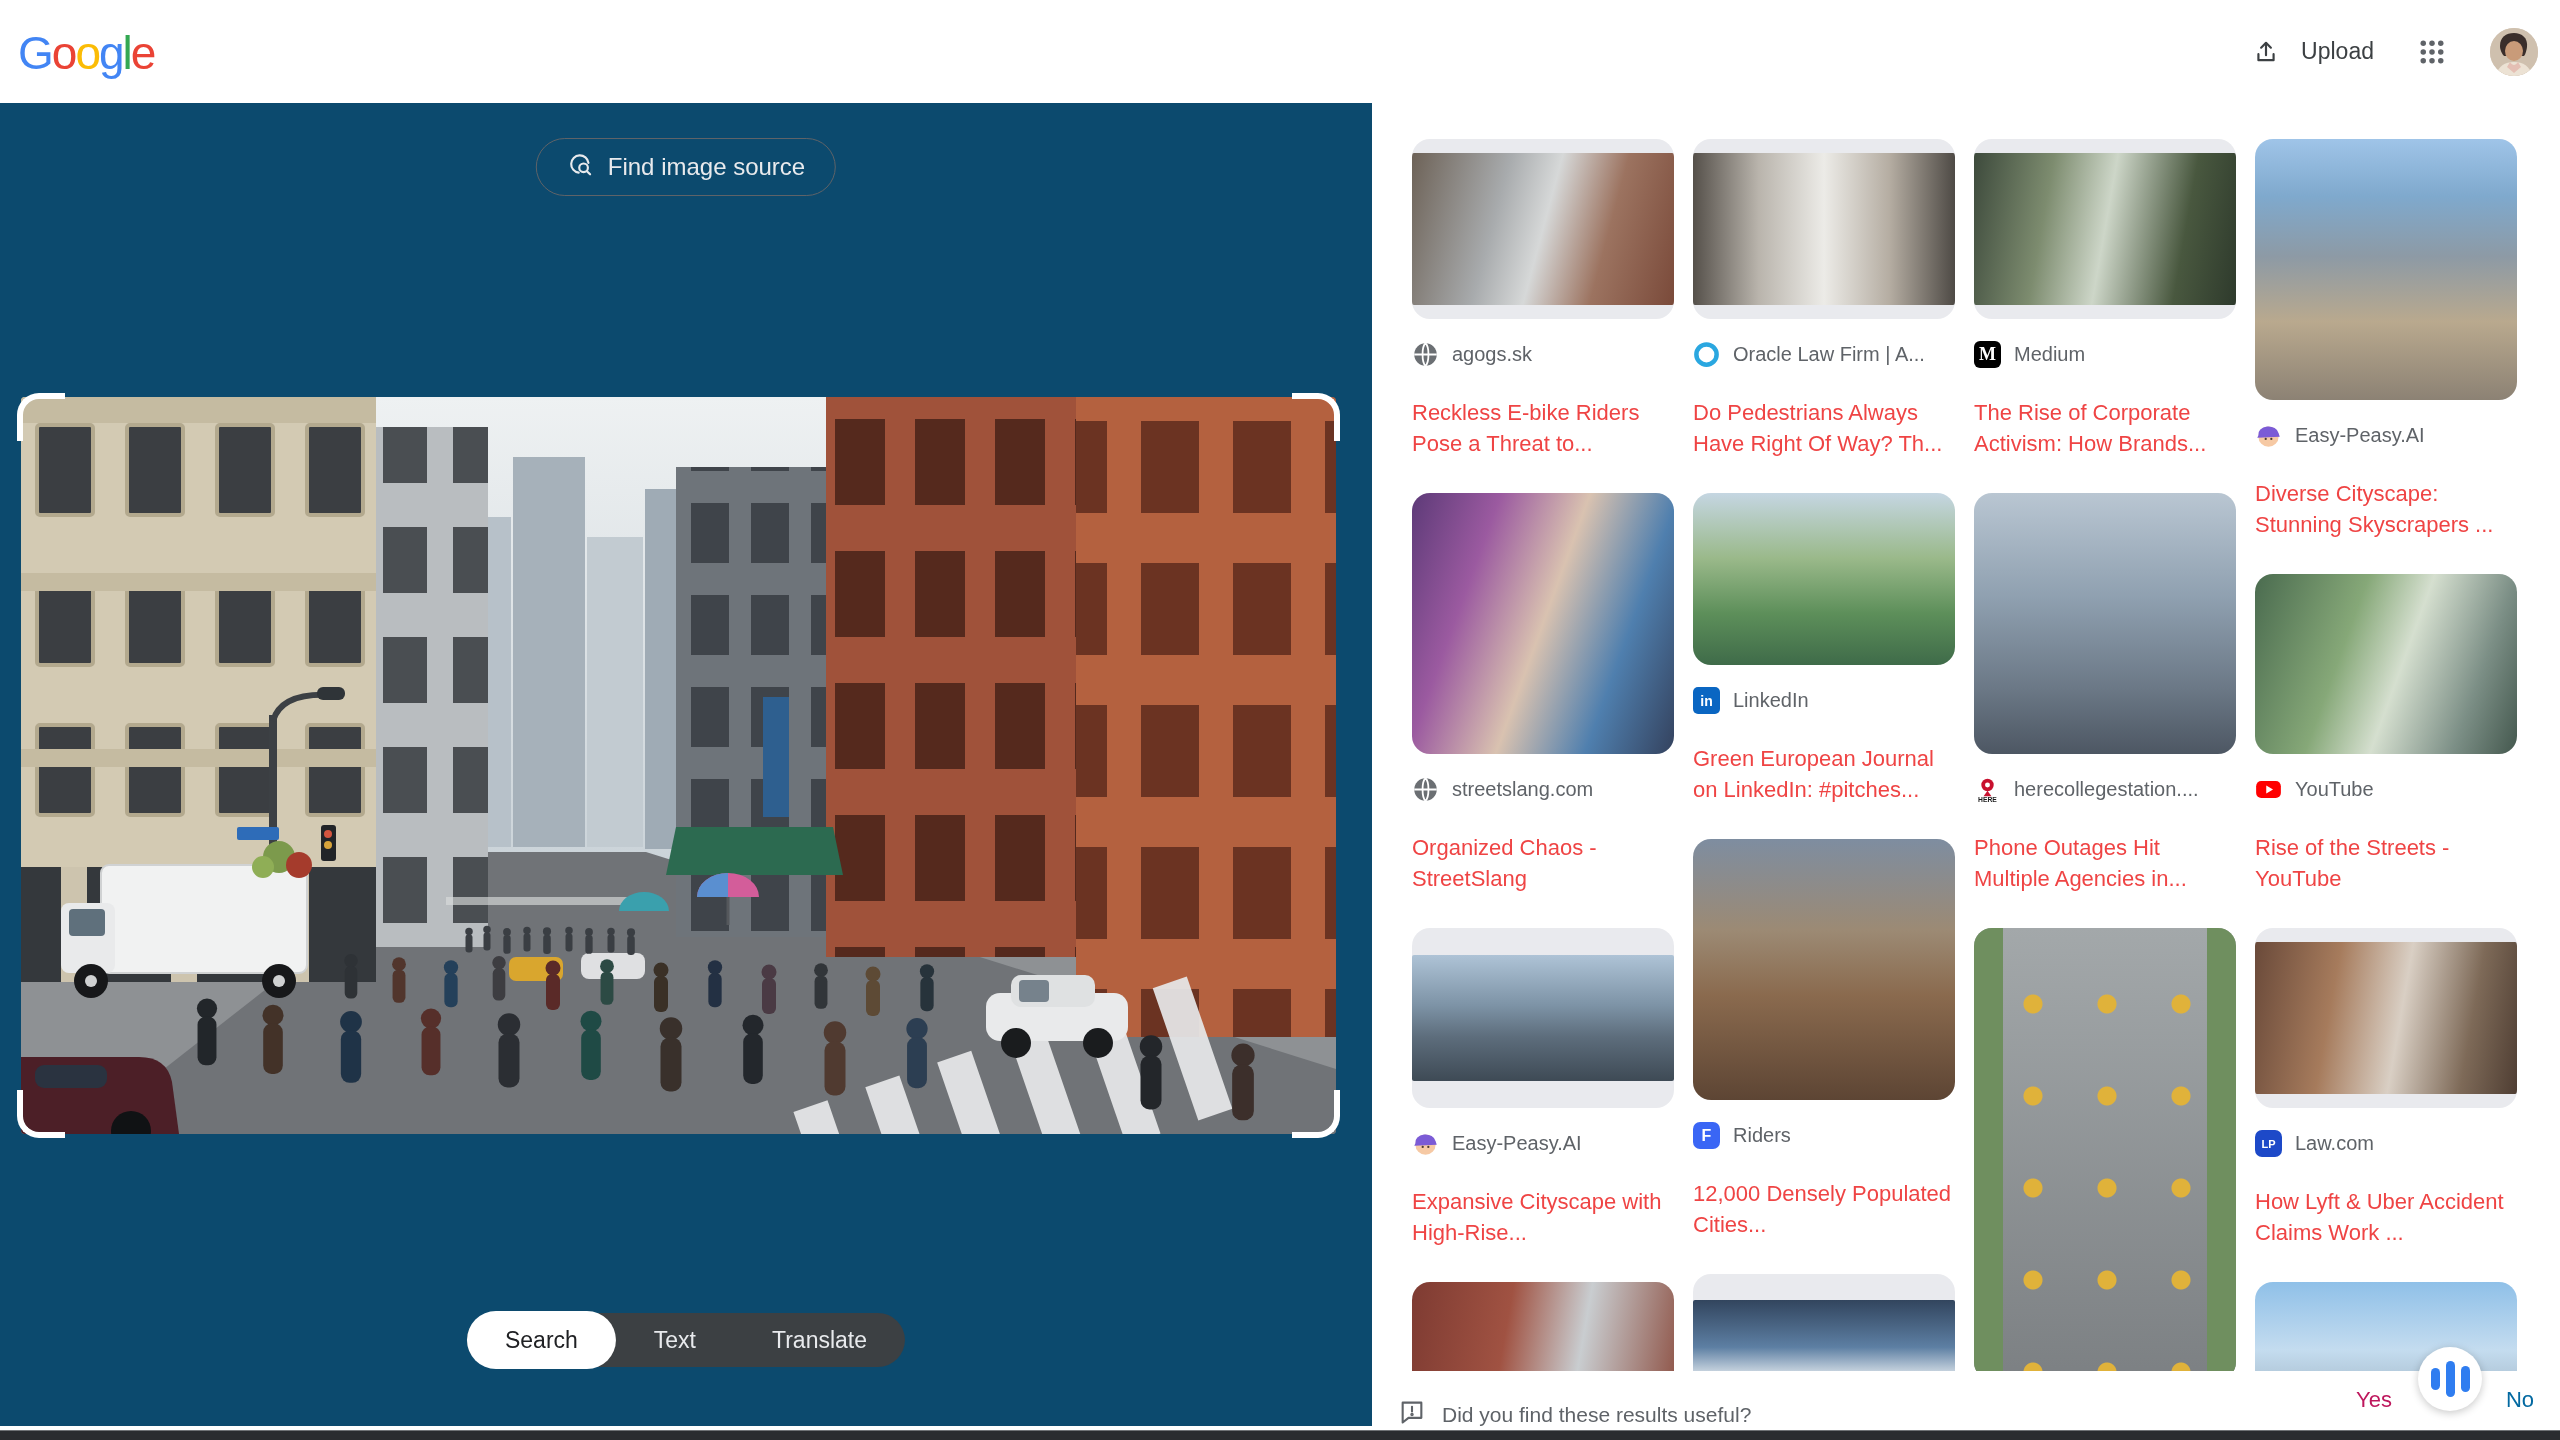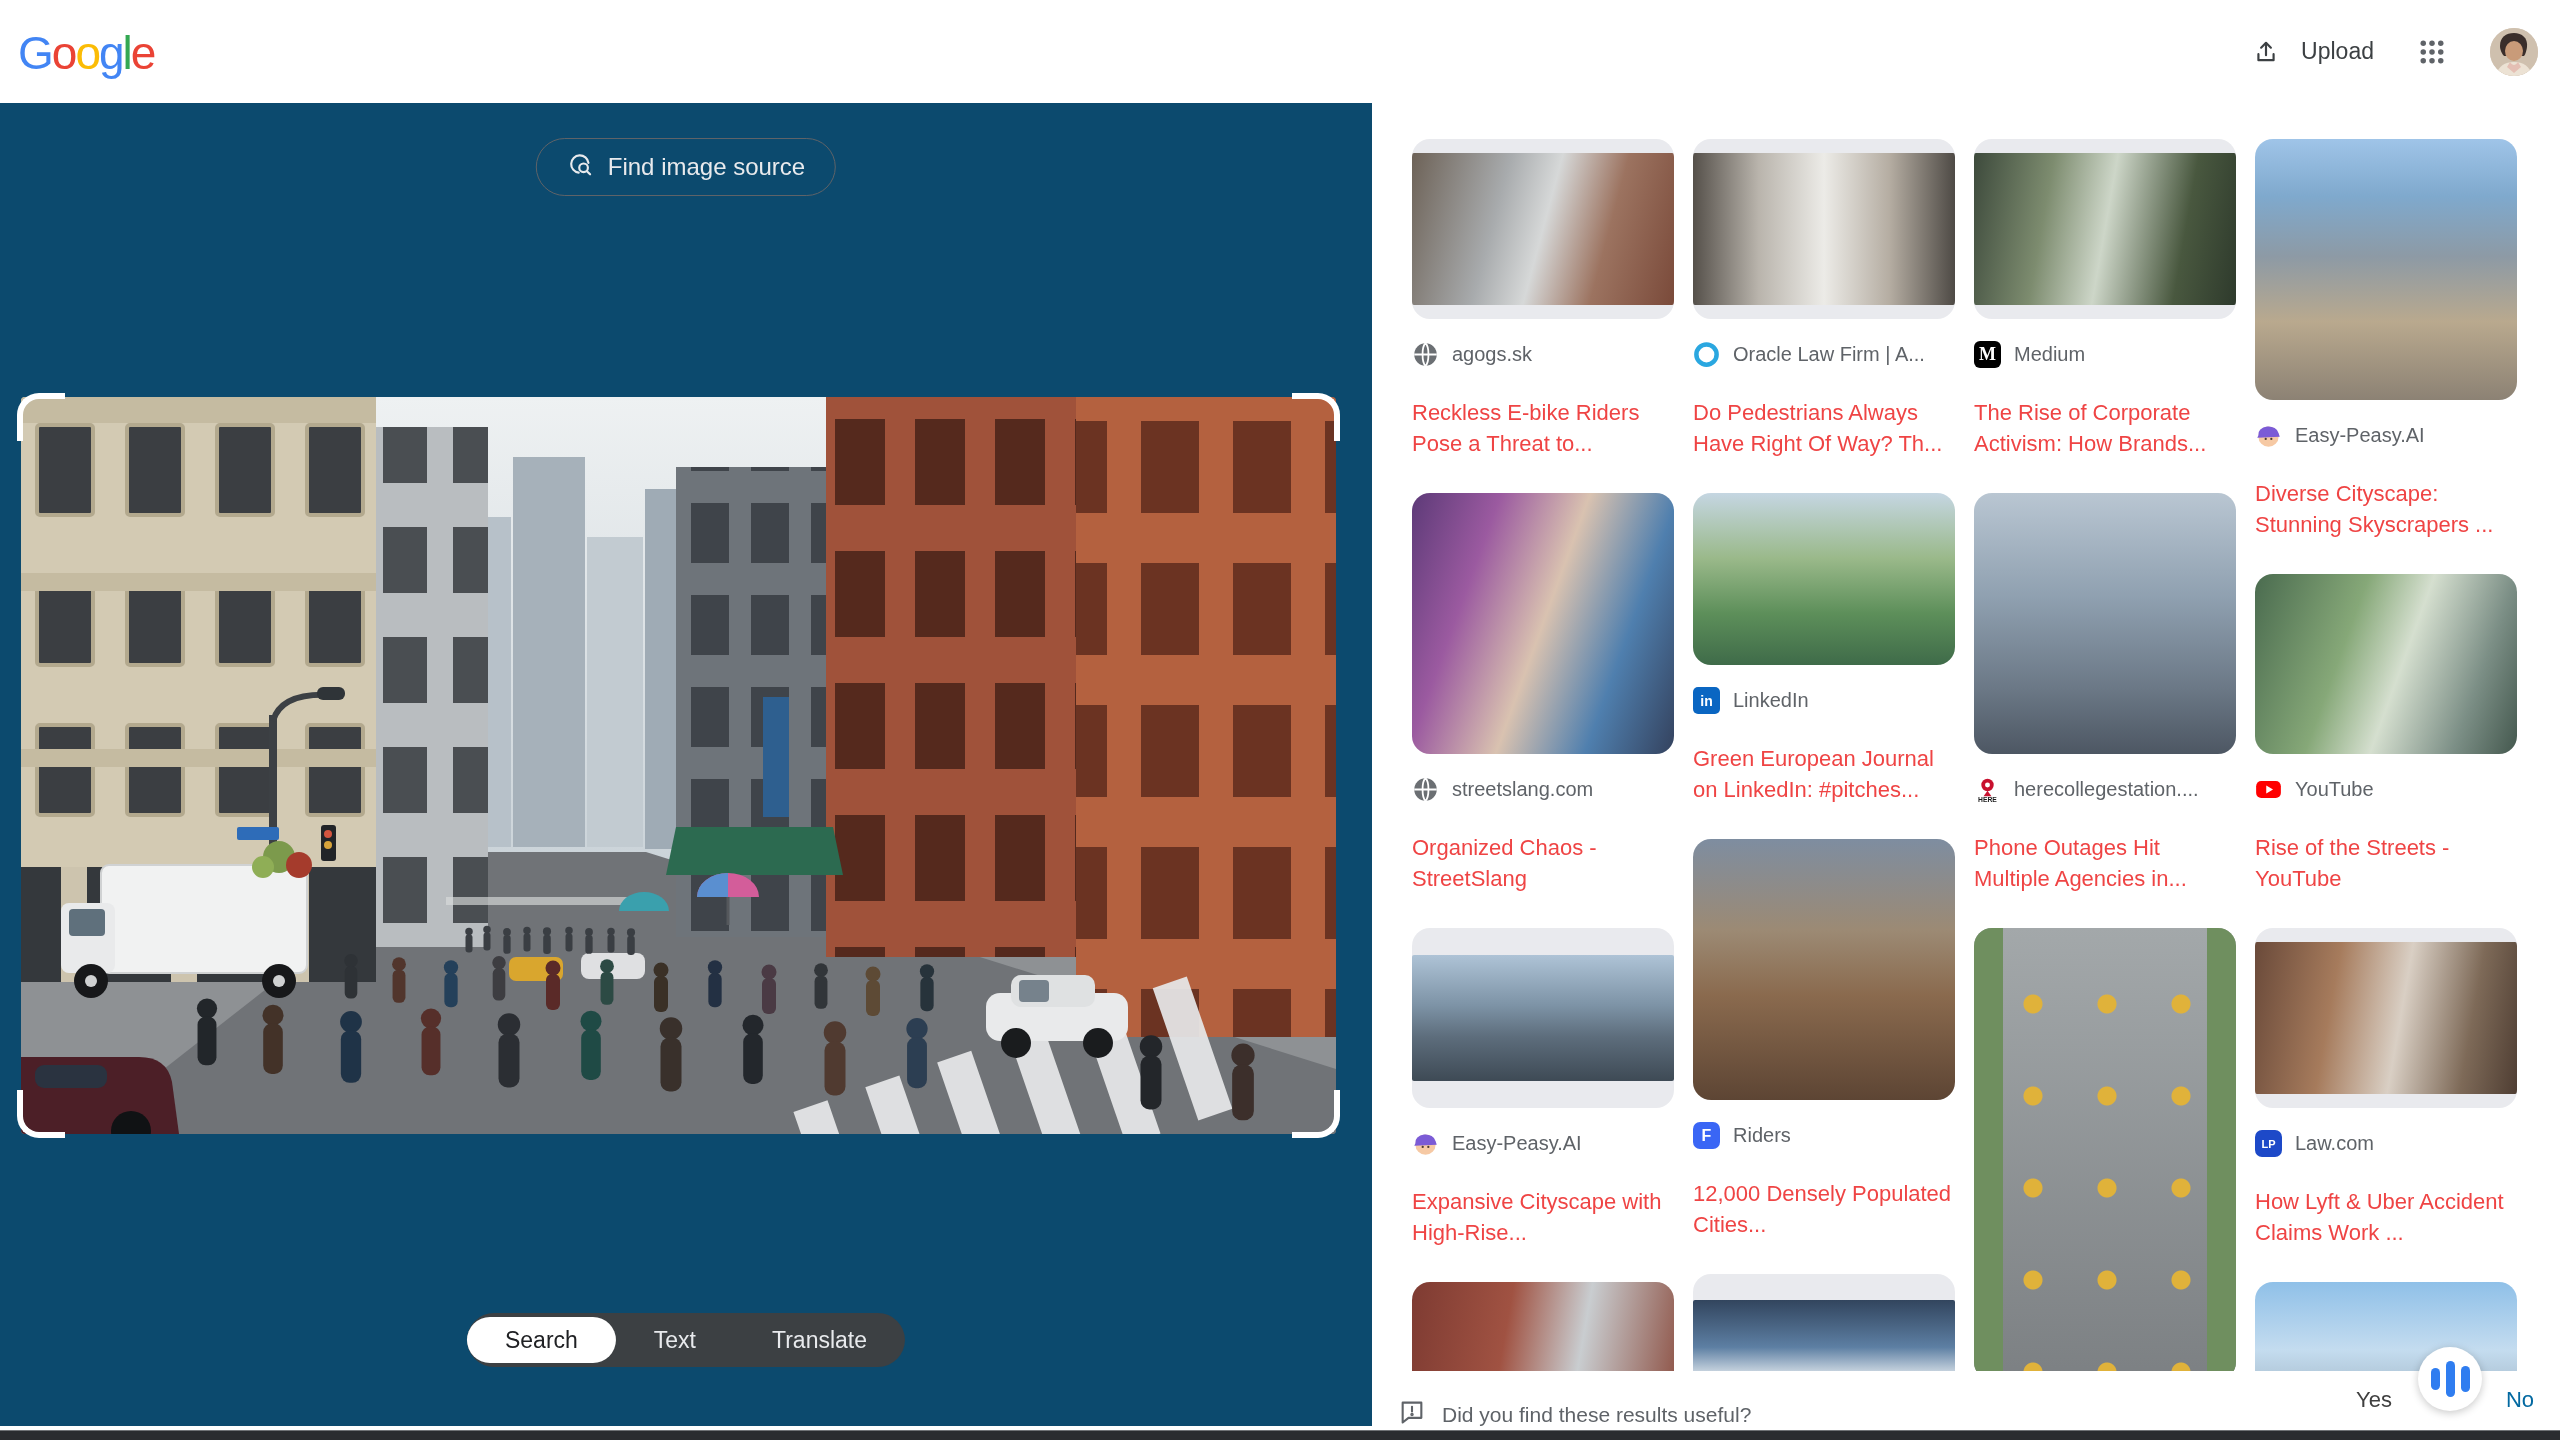--- a/index.html
+++ b/index.html
@@ -22,21 +22,21 @@
   .image-wrap{position:absolute;left:21px;top:308px;width:1315px;height:737px;border-radius:4px;}
   .image-wrap svg{display:block;width:1315px;height:737px;border-radius:4px;}
   .ch{position:absolute;width:42px;height:42px;border:0 solid #fff;z-index:3;}
   .ch-tl{top:-4px;left:-4px;border-top-width:6px;border-left-width:6px;border-top-left-radius:22px;}
   .ch-tr{top:-4px;right:-4px;border-top-width:6px;border-right-width:6px;border-top-right-radius:22px;}
   .ch-bl{bottom:-4px;left:-4px;border-bottom-width:6px;border-left-width:6px;border-bottom-left-radius:22px;}
   .ch-br{bottom:-4px;right:-4px;border-bottom-width:6px;border-right-width:6px;border-bottom-right-radius:22px;}
 
   .tabs{position:absolute;left:50%;transform:translateX(-50%);top:1224px;height:54px;background:#3c4043;border-radius:29px;
     display:flex;align-items:center;}
-  .tab{height:46px;display:flex;align-items:center;padding:0 38px;border-radius:29px;color:#e8eaed;font-size:23px;cursor:pointer;white-space:nowrap;}
+  .tab{height:58px;display:flex;align-items:center;padding:0 38px;border-radius:29px;color:#e8eaed;font-size:23px;cursor:pointer;white-space:nowrap;}
   .tab.active{background:#fff;color:#202124;}
 
   
   .right-panel{position:absolute;top:103px;left:1372px;width:1188px;height:1337px;background:#fff;overflow:hidden;}
   .results-grid{position:absolute;left:40px;top:36px;display:flex;gap:19px;}
   .col{width:262px;display:flex;flex-direction:column;}
   .card{margin-bottom:34px;}
   .thumb{width:262px;border-radius:18px;background:#e9eaee;overflow:hidden;position:relative;cursor:pointer;
     display:flex;align-items:center;}
   .thumb-img{width:100%;height:100%;}
@@ -64,21 +64,21 @@
   .t-shops{background:linear-gradient(100deg,#6a4a3a 0%,#a67b5c 30%,#d9cfc4 55%,#7e6a58 80%,#4f3e33 100%);}
   .t-partial-brick{background:linear-gradient(100deg,#7e3b32 0%,#a05242 35%,#c9cdd0 62%,#8a4a3c 100%);}
   .t-partial-futur{background:linear-gradient(180deg,#32455e 0%,#5d7fa3 40%,#cdd8e2 62%,#55606e 100%);}
   .t-partial-sky{background:linear-gradient(180deg,#8fc0e8 0%,#c4dcef 40%,#9fb4c4 72%,#7c8fa0 100%);}
 
   
   .feedback-bar{position:absolute;left:0;bottom:9px;width:1188px;height:60px;background:#fff;z-index:4;
     display:flex;align-items:flex-end;padding:0 26px;box-sizing:border-box;}
   .fb-q{display:flex;align-items:center;gap:16px;color:#5f6368;font-size:21px;}
   .fb-right{position:absolute;right:0;top:0;height:60px;width:260px;}
-  .fb-yes{position:absolute;right:168px;top:16px;color:#404040;font-size:22px;font-weight:500;cursor:pointer;}
+  .fb-yes{position:absolute;right:168px;top:16px;color:#be185d;font-size:22px;font-weight:500;cursor:pointer;}
   .fb-no{position:absolute;right:26px;top:16px;color:#0369a1;font-size:22px;font-weight:500;cursor:pointer;}
   .voice-fab{position:absolute;right:78px;top:-24px;width:64px;height:64px;border-radius:50%;background:#fff;
     box-shadow:0 2px 8px rgba(0,0,0,.22);display:flex;align-items:center;justify-content:center;gap:6px;cursor:pointer;z-index:6;}
   .voice-fab i{display:block;width:9px;border-radius:5px;background:#2f7df0;}
   .vb1{height:22px;} .vb2{height:36px;} .vb3{height:26px;}
 
   
   .bottom-strip{position:absolute;left:0;bottom:0;width:2560px;height:9px;background:#2a2c30;border-top:1px solid #6f7276;z-index:7;}
 
   .mono-m{width:27px;height:27px;border-radius:6px;background:#000;color:#fff;display:flex;align-items:center;justify-content:center;

